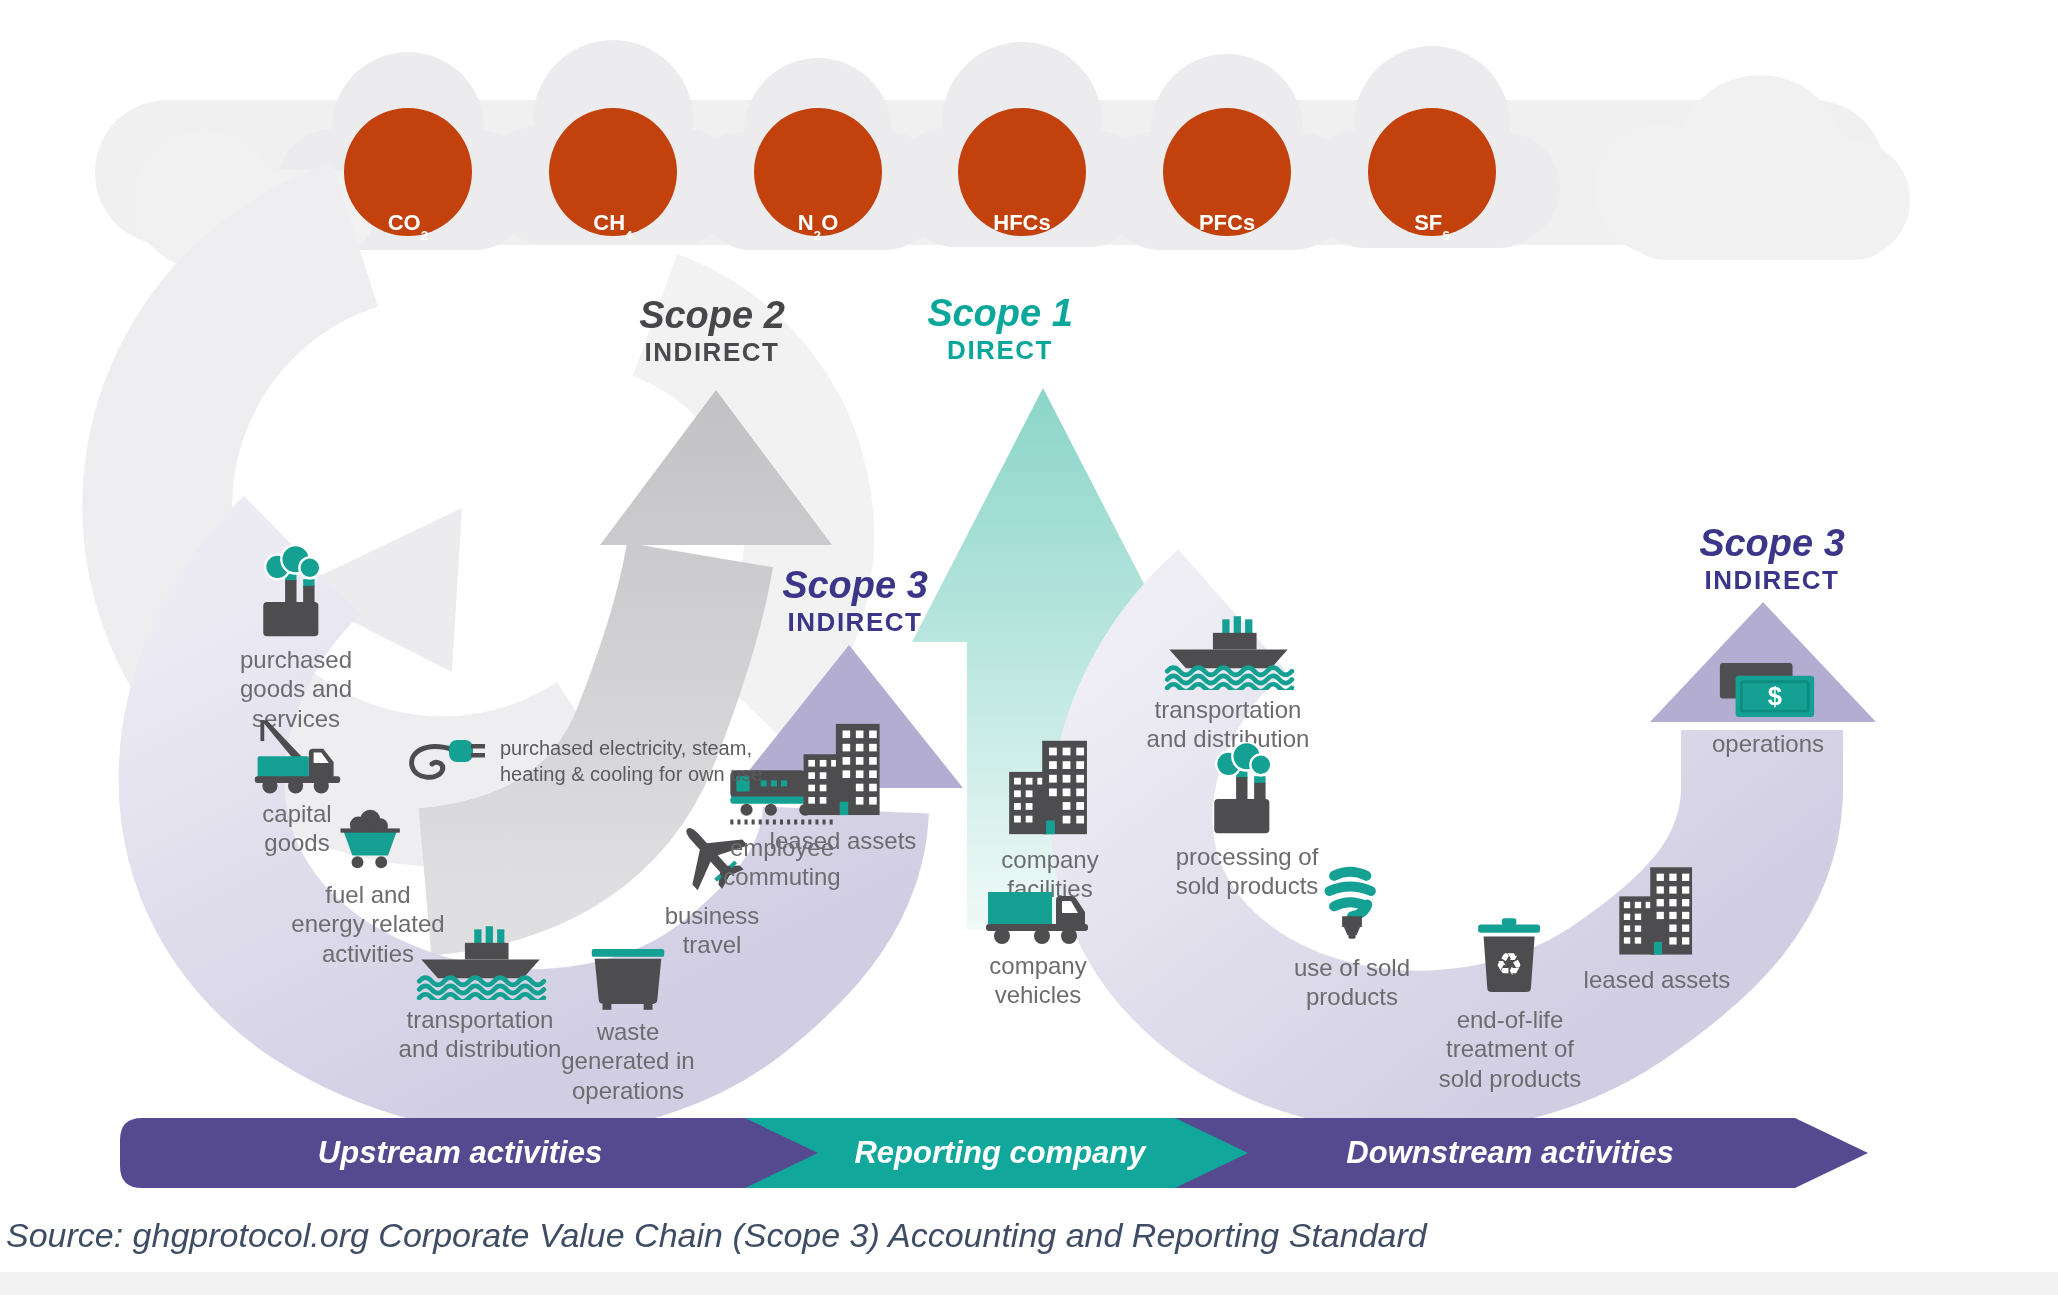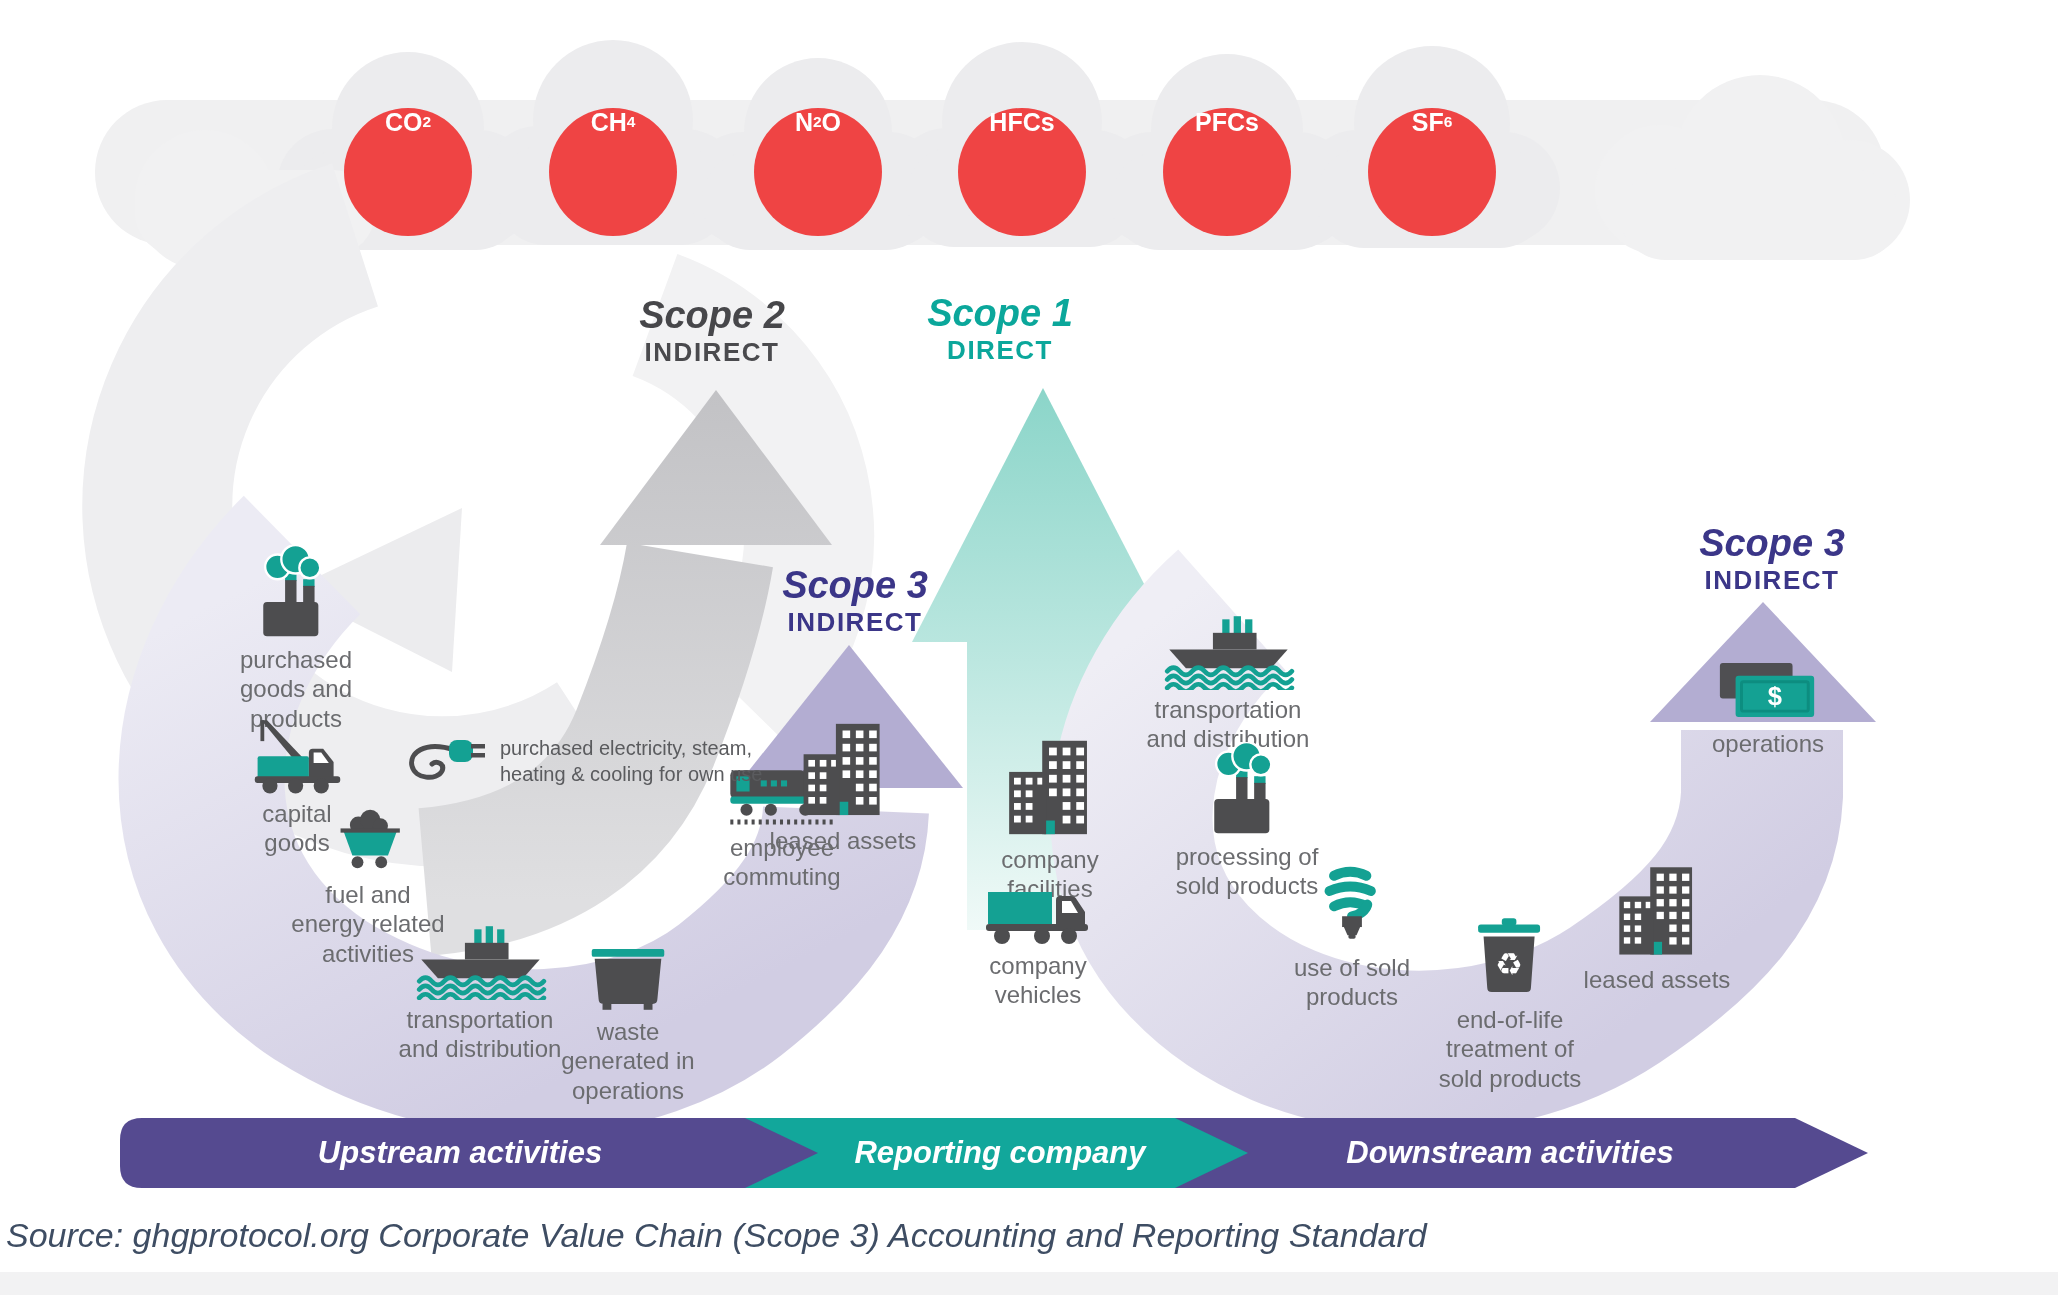--- a/index.html
+++ b/index.html
@@ -1,21 +1,21 @@
 <!DOCTYPE html>
 <html><head>
 <meta charset="utf-8">
 <style>
   html,body{margin:0;padding:0;background:#ffffff;}
   #stage{position:relative;width:2058px;height:1295px;background:#ffffff;overflow:hidden;
          font-family:"Liberation Sans",sans-serif;}
   #stage svg.bg{position:absolute;left:0;top:0;}
   .gas{position:absolute;top:108px;width:128px;height:128px;border-radius:50%;
-       background:#ef4444;color:#ffffff;font-weight:bold;font-size:25px;
-       display:flex;align-items:flex-start;justify-content:center;letter-spacing:0;}
+       background:#c2410c;color:#ffffff;font-weight:bold;font-size:22px;
+       display:flex;align-items:flex-end;justify-content:center;letter-spacing:0;}
   .gas sub{font-size:0.62em;line-height:0;margin-top:14px;}
   .scope{position:absolute;text-align:center;width:260px;}
   .scope .t{font-size:38px;font-weight:bold;font-style:italic;line-height:1.05;}
   .scope .s{font-size:26px;font-weight:bold;letter-spacing:1.5px;line-height:1.25;}
   .scope2 .t{color:#47474a;} .scope2 .s{color:#4a4a4d;}
   .scope1 .t{color:#0ba79b;} .scope1 .s{color:#0ba79b;}
   .scope3 .t{color:#3b3688;margin-top:16px;} .scope3 .s{color:#3b3688;}
   .item{position:absolute;display:flex;flex-direction:column;align-items:center;}
   .item-label{margin-top:5px;font-size:24px;color:#6b6c6f;text-align:center;
               white-space:pre-line;line-height:1.22;}
@@ -336,21 +336,21 @@
   <div class="t">Scope 3</div>
   <div class="s">INDIRECT</div>
 </div>
 
 <div class="item" style="left:196px;top:545px;width:200px">
   <svg width="105" height="95" viewBox="0 0 100 100">
         <use href="#sym-factory"></use>
       </svg>
   <div class="item-label">purchased
 goods and
-products</div>
+services</div>
 </div>
 <div class="item" style="left:197px;top:712px;width:200px">
   <svg width="95" height="82" viewBox="0 0 100 85">
         <use href="#sym-crane"></use>
       </svg>
   <div class="item-label">capital
 goods</div>
 </div>
 <div class="item" style="left:258px;top:803px;width:220px">
   <svg width="85" height="72" viewBox="0 0 100 85">
@@ -367,20 +367,27 @@
   <div class="item-label">transportation
 and distribution</div>
 </div>
 <div class="item" style="left:523px;top:938px;width:210px">
   <svg width="98" height="74" viewBox="0 0 100 75">
         <use href="#sym-dumpster"></use>
       </svg>
   <div class="item-label">waste
 generated in
 operations</div>
+</div>
+<div class="item" style="left:622px;top:816px;width:180px">
+  <svg width="80" height="80" viewBox="0 0 100 100">
+        <use href="#sym-plane"></use>
+      </svg>
+  <div class="item-label">business
+travel</div>
 </div>
 <div class="item" style="left:682px;top:752px;width:200px">
   <svg width="112" height="76" viewBox="0 0 110 75">
         <use href="#sym-train"></use>
       </svg>
   <div class="item-label">employee
 commuting</div>
 </div>
 <div class="item" style="left:743px;top:716px;width:200px">
   <svg width="95" height="105" viewBox="0 0 100 110">

